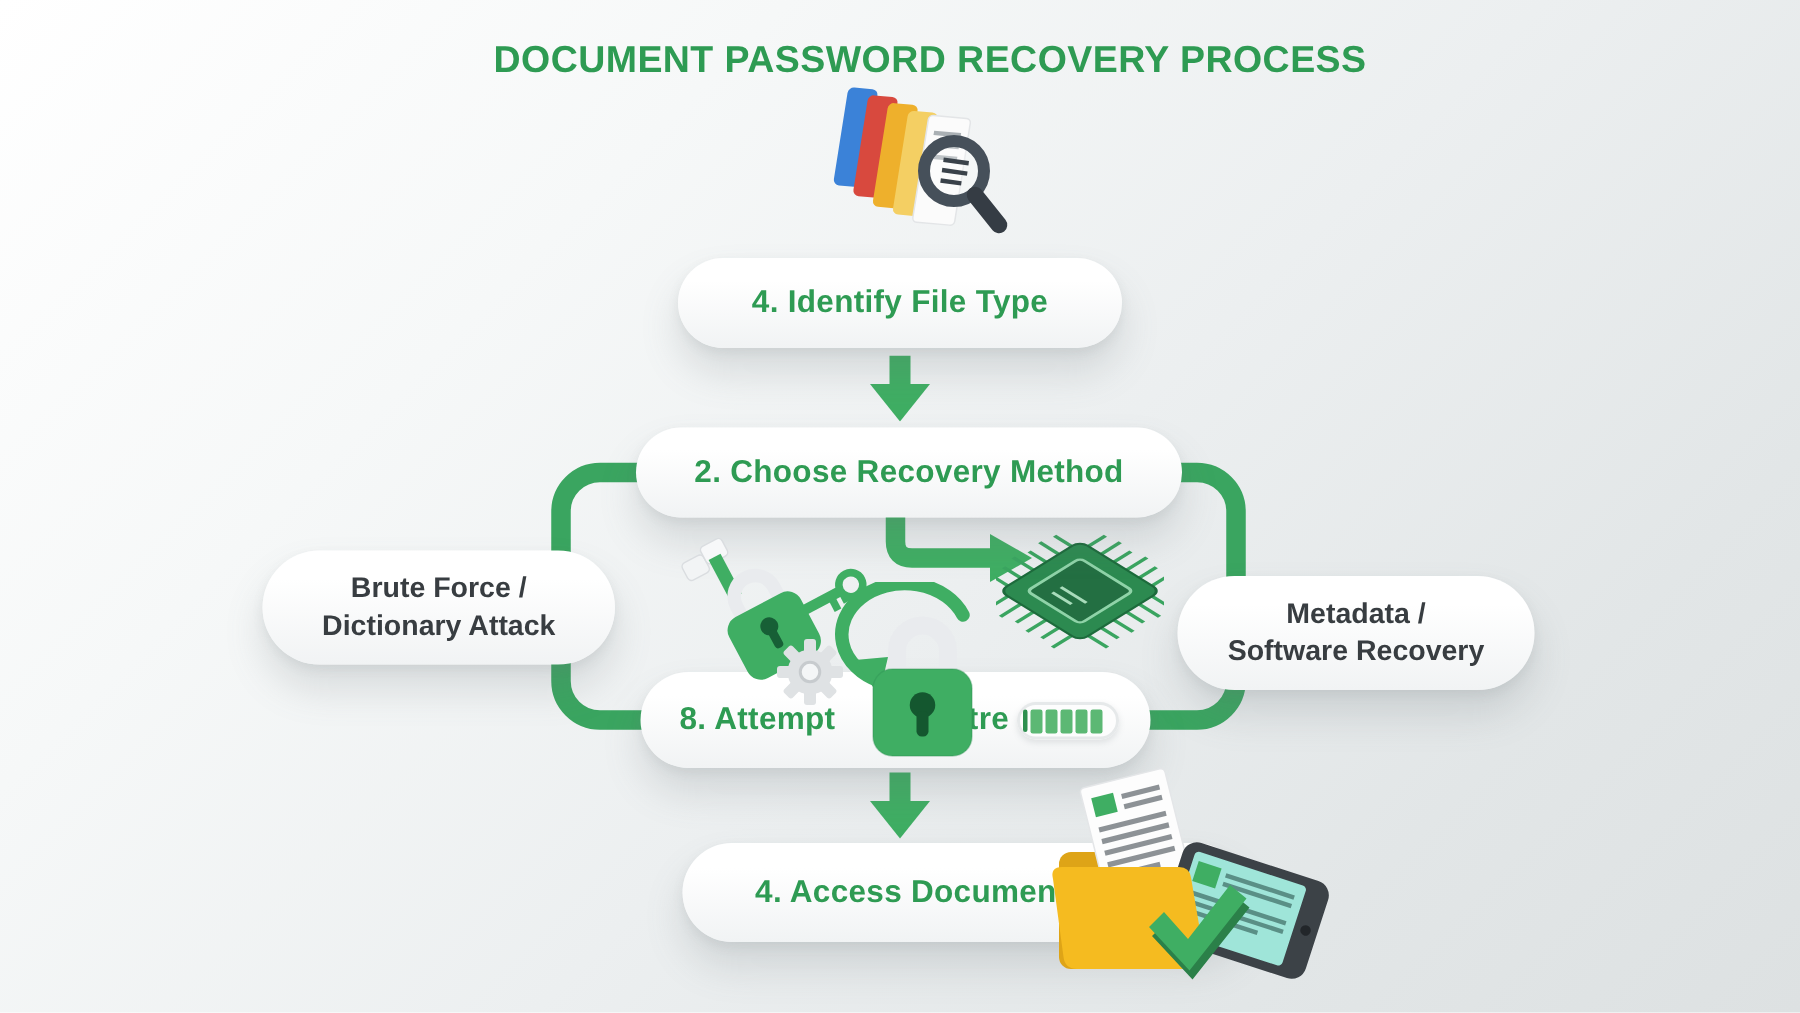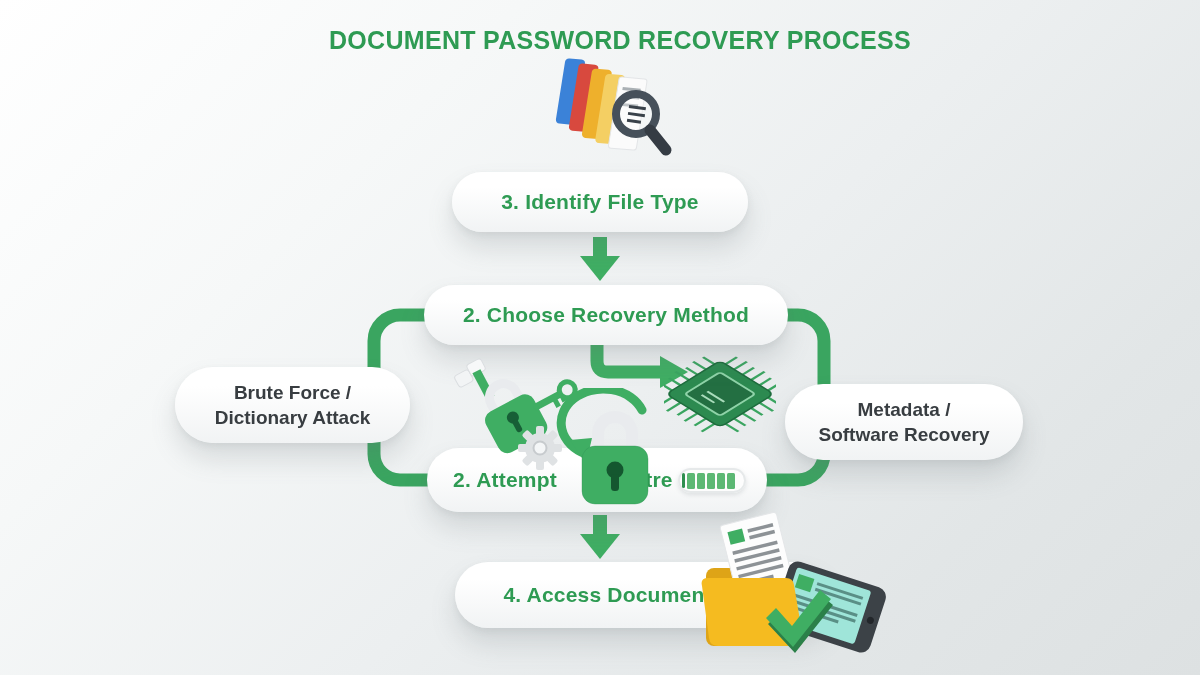--- a/index.html
+++ b/index.html
@@ -50,21 +50,21 @@
       <rect x="75" y="48" width="18" height="3" fill="#aab0b4"></rect>
     </g>
     <circle cx="92" cy="56" r="20" fill="rgba(255,255,255,.25)" stroke="#46505a" stroke-width="8"></circle>
     <rect x="84" y="48" width="17" height="3" fill="#3a424a" transform="rotate(8 92 56)"></rect>
     <rect x="84" y="55" width="17" height="3" fill="#3a424a" transform="rotate(8 92 56)"></rect>
     <rect x="84" y="62" width="14" height="3" fill="#3a424a" transform="rotate(8 92 56)"></rect>
     <line x1="106" y1="72" x2="122" y2="92" stroke="#353c44" stroke-width="11" stroke-linecap="round"></line>
   </svg>
 
   <div class="pill" style="left:452px;top:172px;width:296px;height:60px">
-    <span class="step-label">3. Identify File Type</span>
+    <span class="step-label">4. Identify File Type</span>
   </div>
 
   <svg class="abs z2" style="left:578px;top:237px" width="44" height="44" viewBox="0 0 44 44">
     <rect x="15" y="0" width="14" height="21" fill="#3fae63"></rect>
     <polygon points="2,19 42,19 22,44" fill="#3fae63"></polygon>
   </svg>
 
   <div class="pill" style="left:424px;top:285px;width:364px;height:60px">
     <span class="step-label">2. Choose Recovery Method</span>
   </div>
@@ -163,21 +163,21 @@
       <rect x="-38" y="-38" width="76" height="76" rx="7" fill="#2c8a50" stroke="#1d6b3c" stroke-width="2"></rect>
       <rect x="-25" y="-25" width="50" height="50" rx="4" fill="#236f42" stroke="#8fd3a8" stroke-width="2.5"></rect>
       <g stroke="#a9dcbb" stroke-width="2.5">
         <line x1="-12" y1="6" x2="12" y2="6"></line>
           <line x1="-12" y1="14" x2="6" y2="14"></line>
       </g>
     </g>
   </svg>
 
   <div class="pill" style="left:427px;top:448px;width:340px;height:64px;justify-content:flex-start">
-    <span class="step-label" style="position:absolute;left:26px;top:50%;transform:translateY(-50%)">2. Attempt</span>
+    <span class="step-label" style="position:absolute;left:26px;top:50%;transform:translateY(-50%)">8. Attempt</span>
     <span class="step-label" style="position:absolute;left:191px;top:50%;transform:translateY(-50%)">Retre</span>
     <div class="progress">
       <div class="cap"></div>
       <div style="display:flex">
           <div class="seg"></div>
           <div class="seg"></div>
           <div class="seg"></div>
           <div class="seg"></div>
           <div class="seg"></div>
         </div>

